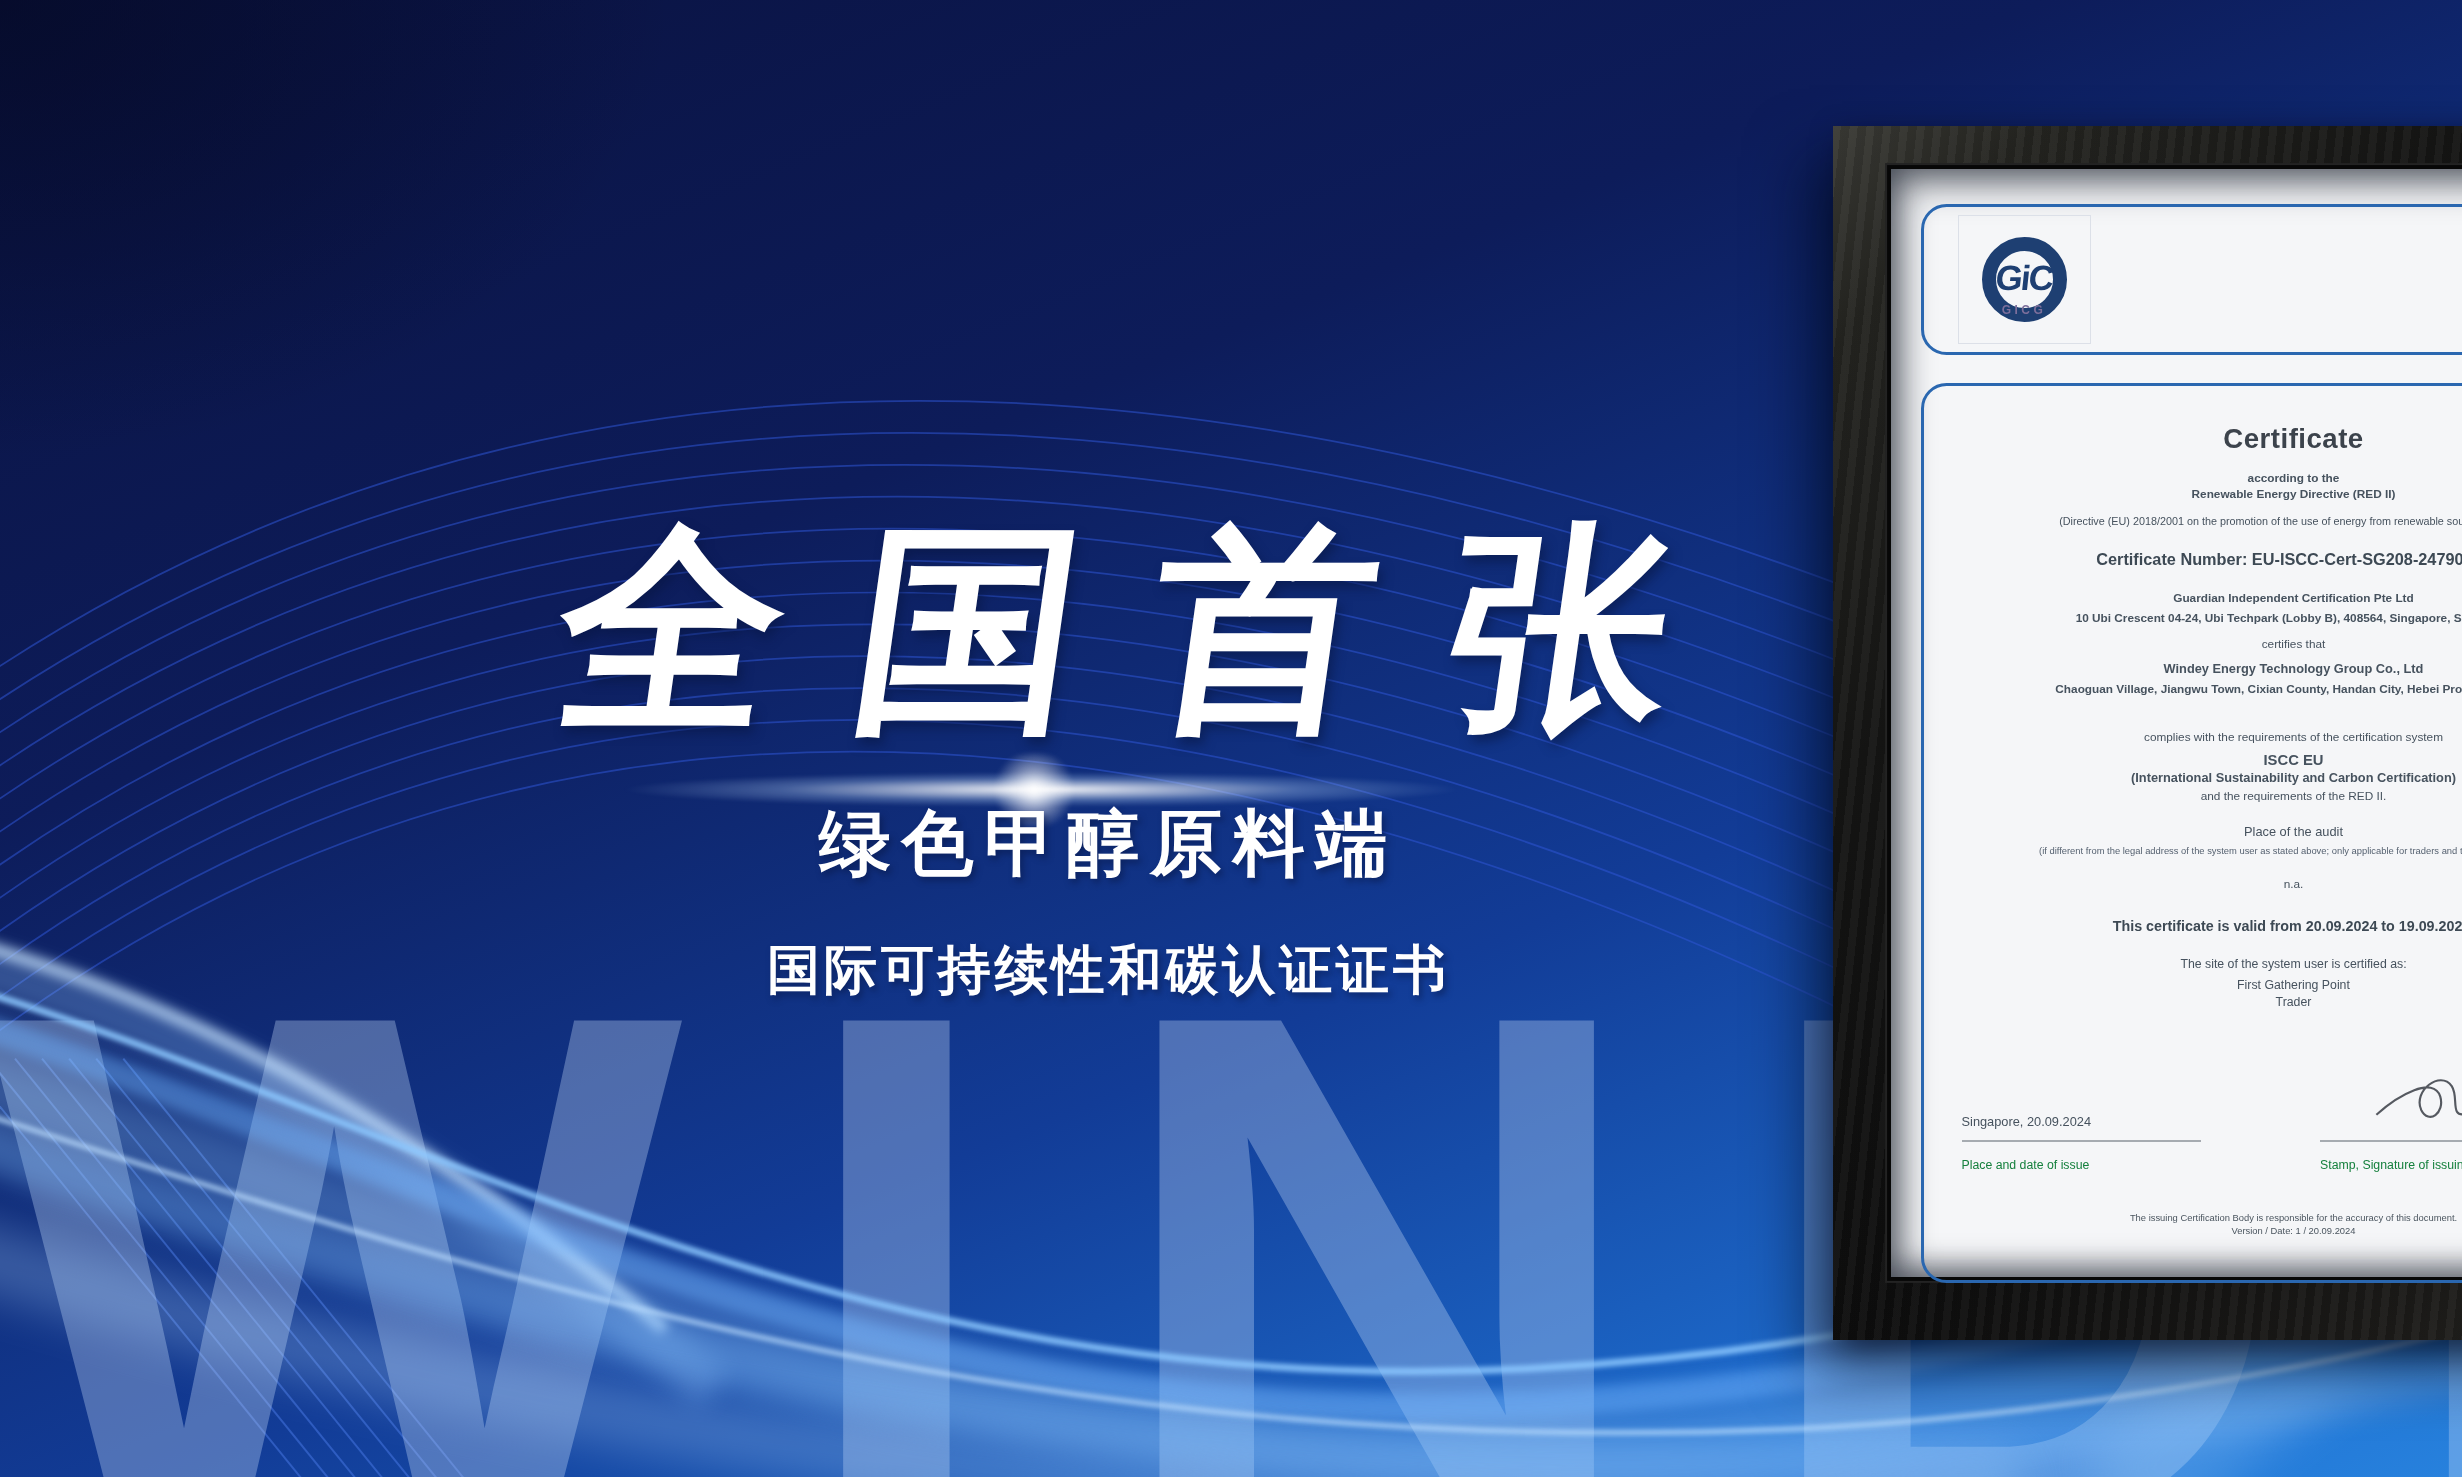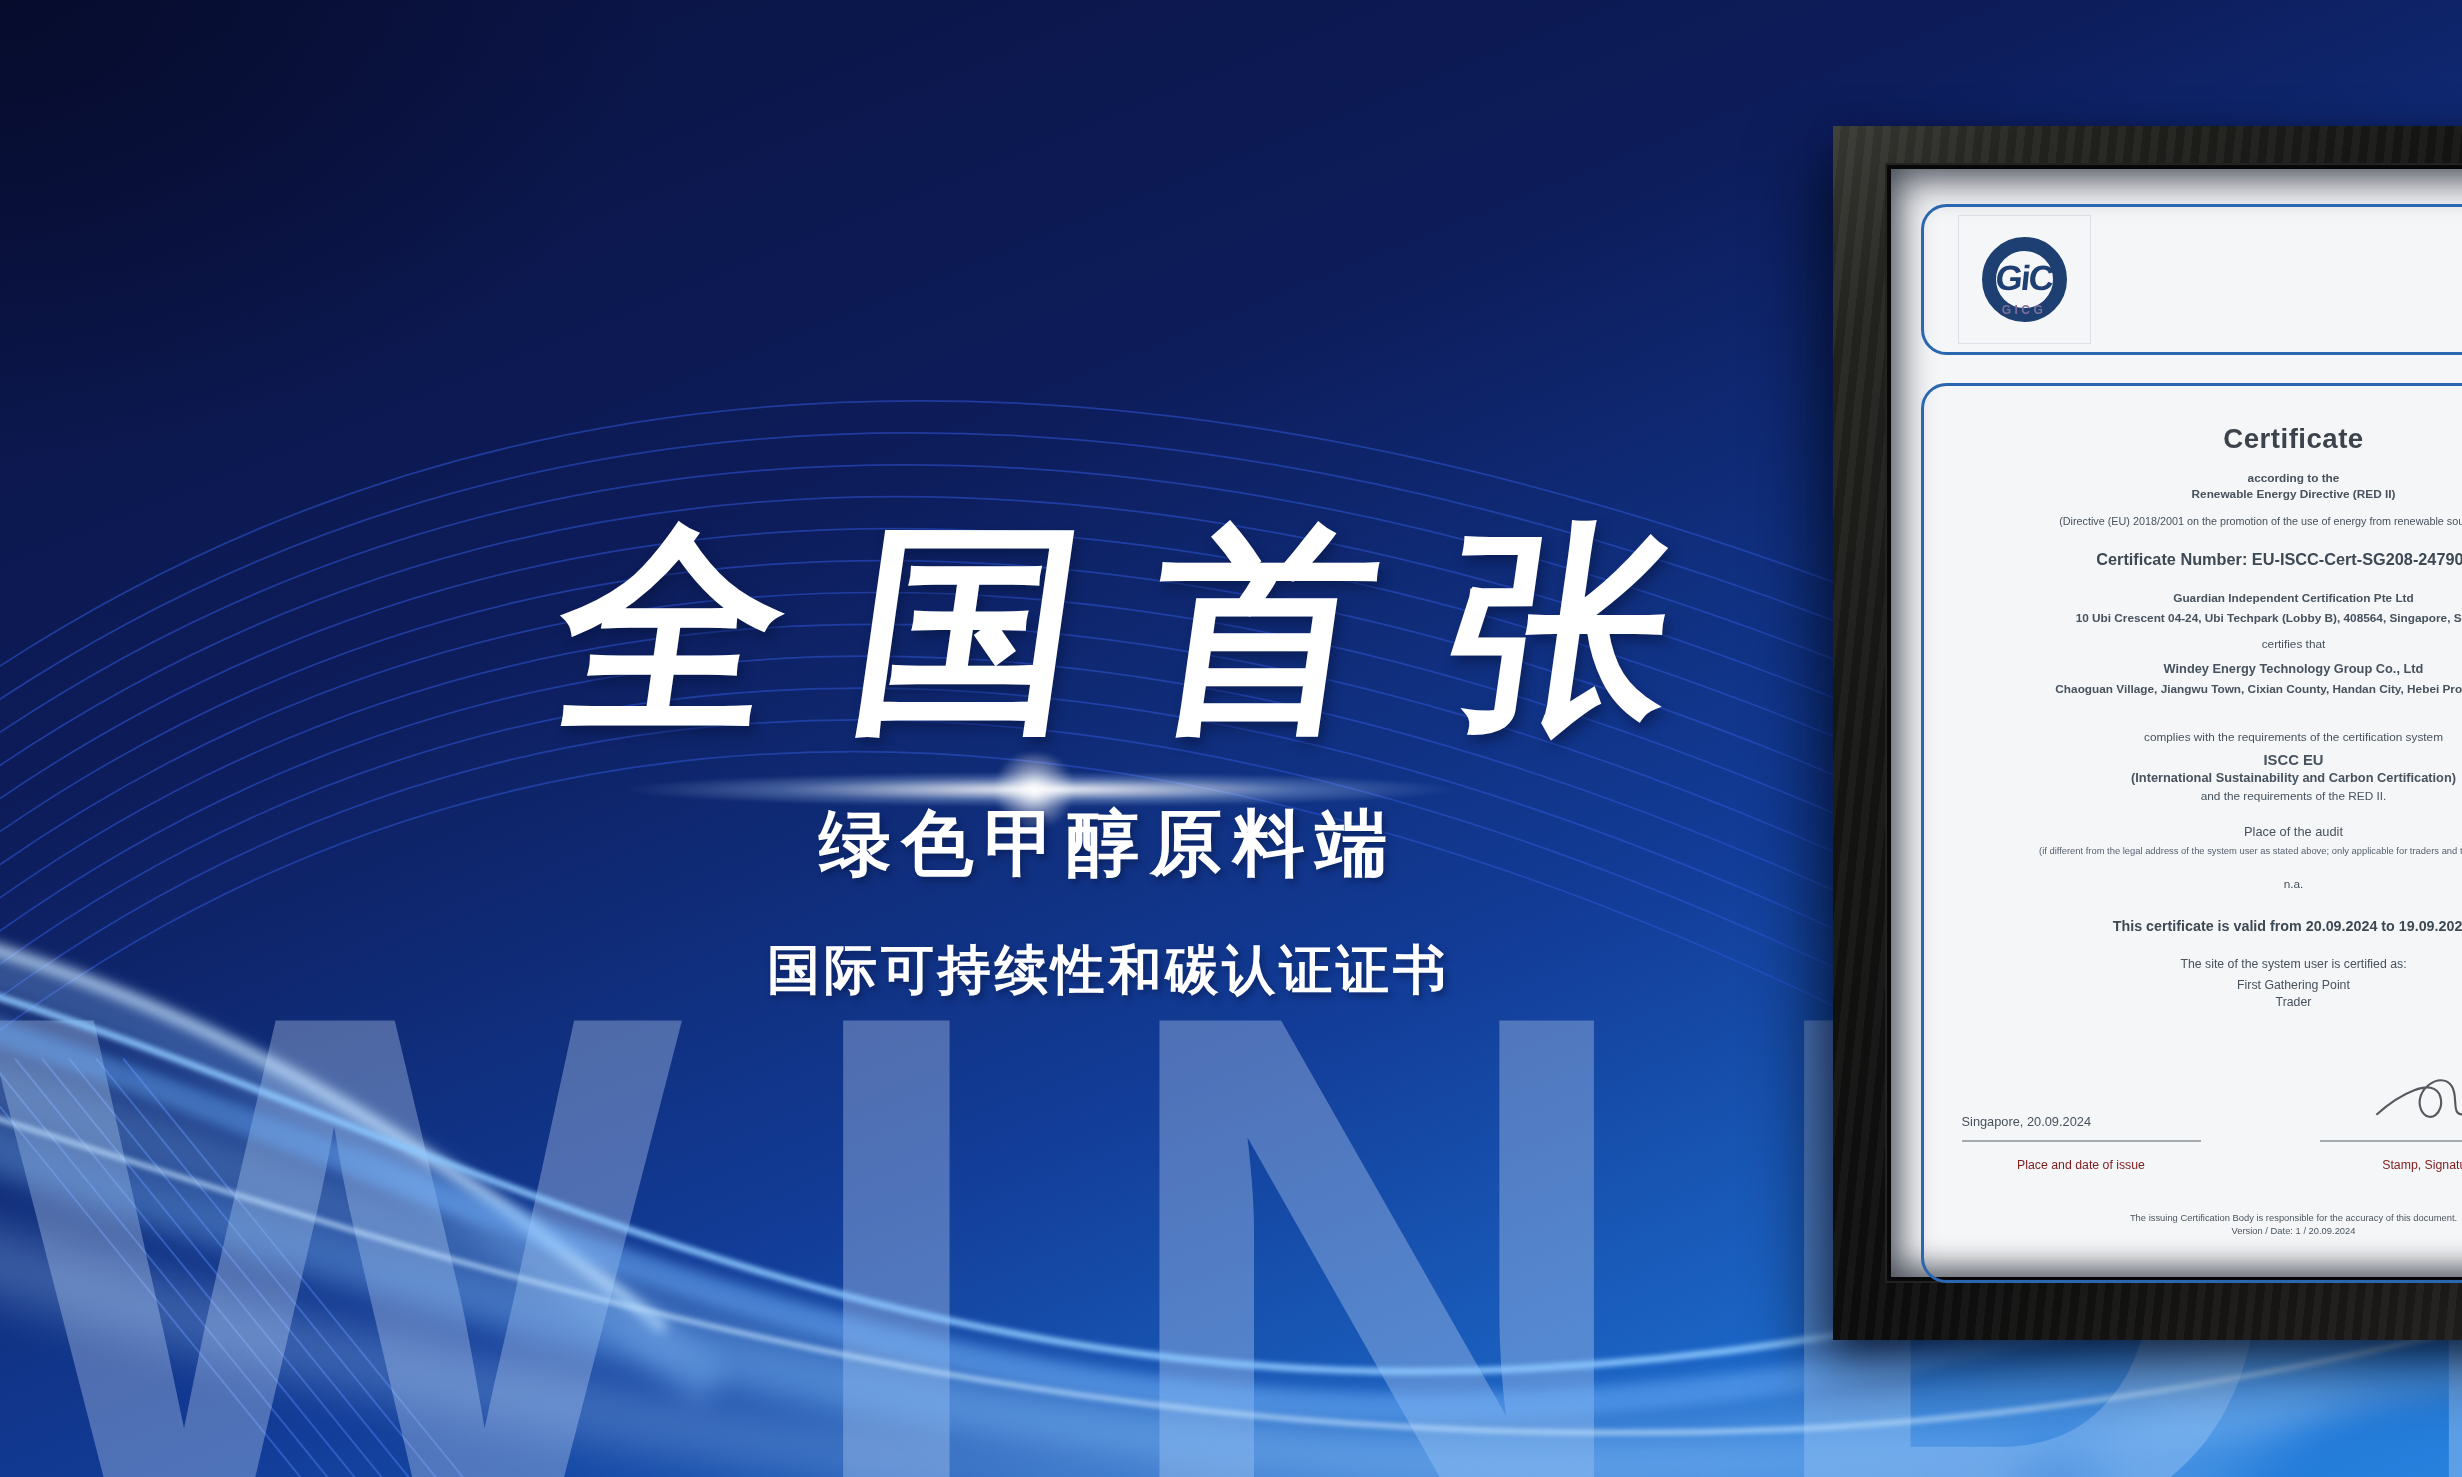--- a/index.html
+++ b/index.html
@@ -82,21 +82,21 @@
   .c-first{margin-top:6.9px;font-size:12.3px;}
   .c-trader{margin-top:2.5px;font-size:12.3px;}
 
   .sig-row{margin-top:58px;display:flex;justify-content:space-between;padding:0 38px;text-align:left;}
   .sig-col{display:flex;flex-direction:column;}
   .sig-col.left{width:36%;}
   .sig-col.right{width:46%;}
   .sig-text{font-size:12.8px;color:#46525e;margin-top:47px;}
   .sig-svg{height:62px;width:100%;}
   .rule{border-top:2px solid #a6abb1;margin-top:10.8px;width:100%;}
-  .sig-label{margin-top:16.7px;font-size:12.3px;color:#7f1d1d;text-align:center;}
+  .sig-label{margin-top:16.7px;font-size:12.3px;color:#15803d;}
   .foot{margin-top:41px;font-size:9.4px;color:#4a555f;}
   .foot2{margin-top:2px;font-size:9.4px;color:#4a555f;}
 </style>
 </head>
 <body>
 
 <div class="stage">
 
   <svg class="layer" viewBox="0 0 6450 3000" xmlns="http://www.w3.org/2000/svg">
     <g stroke="#2e55d4" stroke-width="3.5" fill="none" opacity="0.55">

